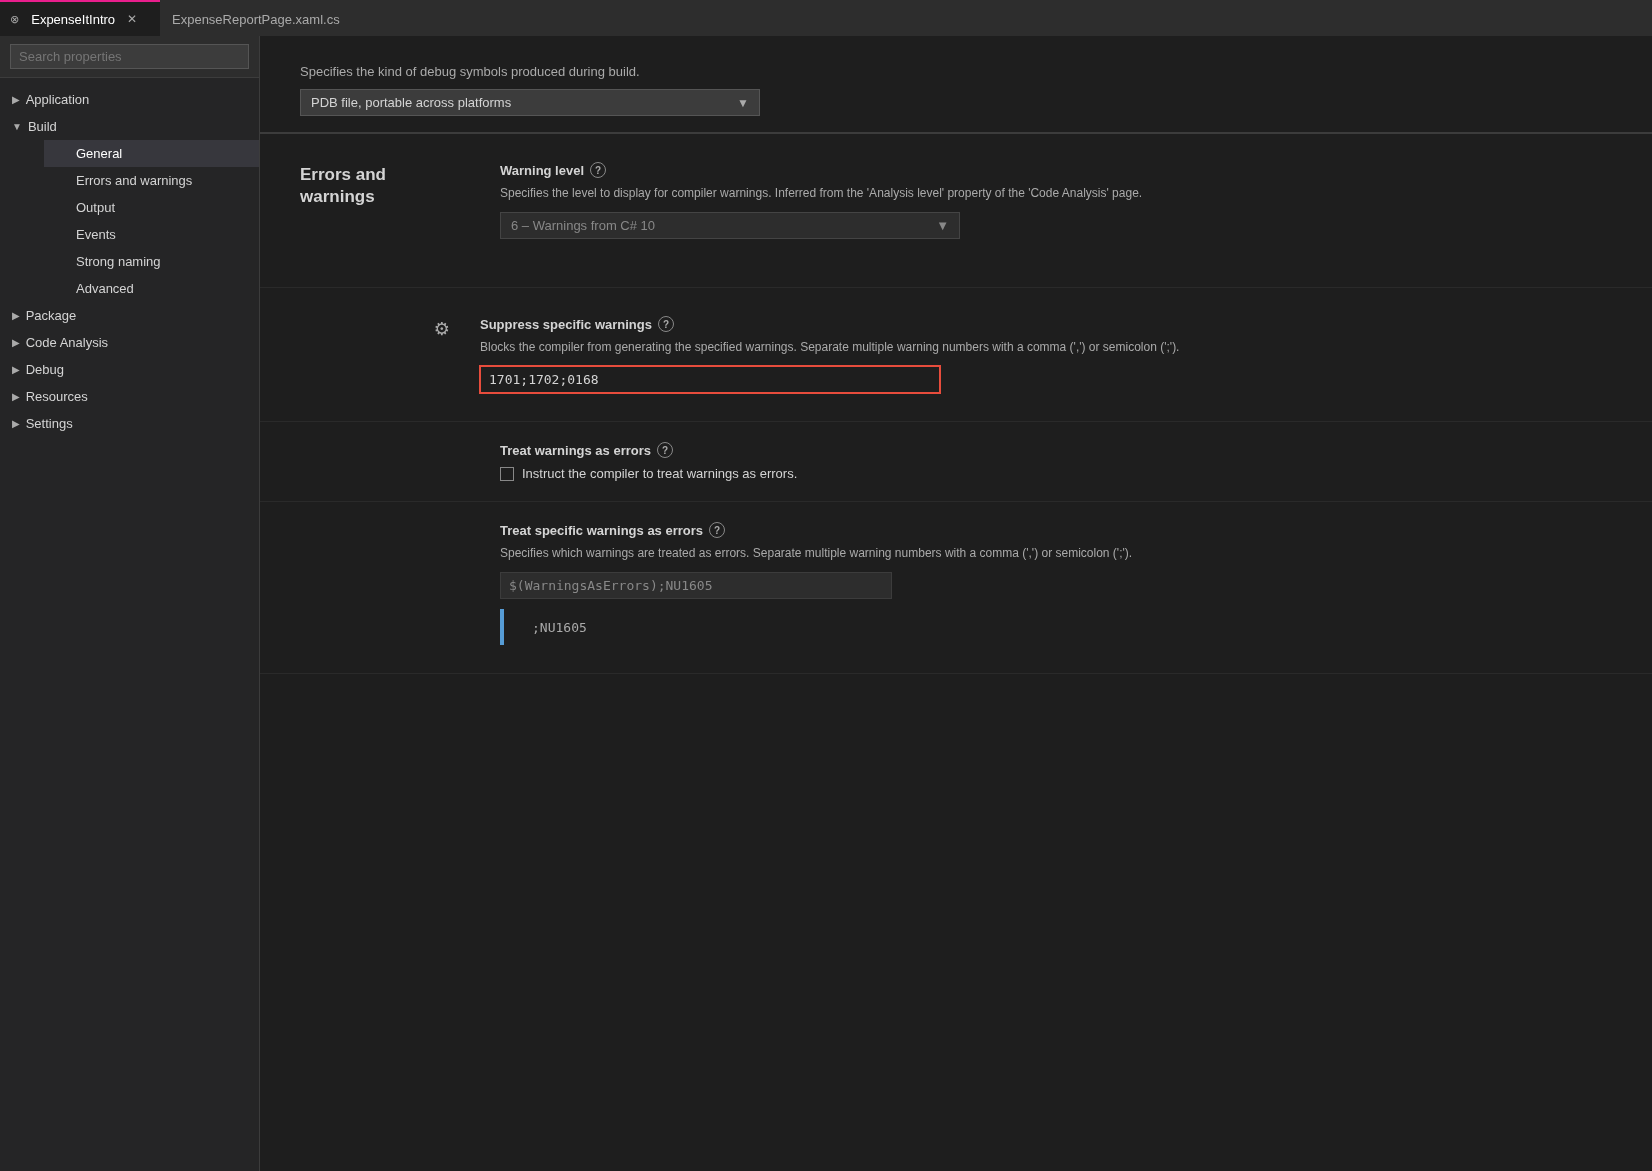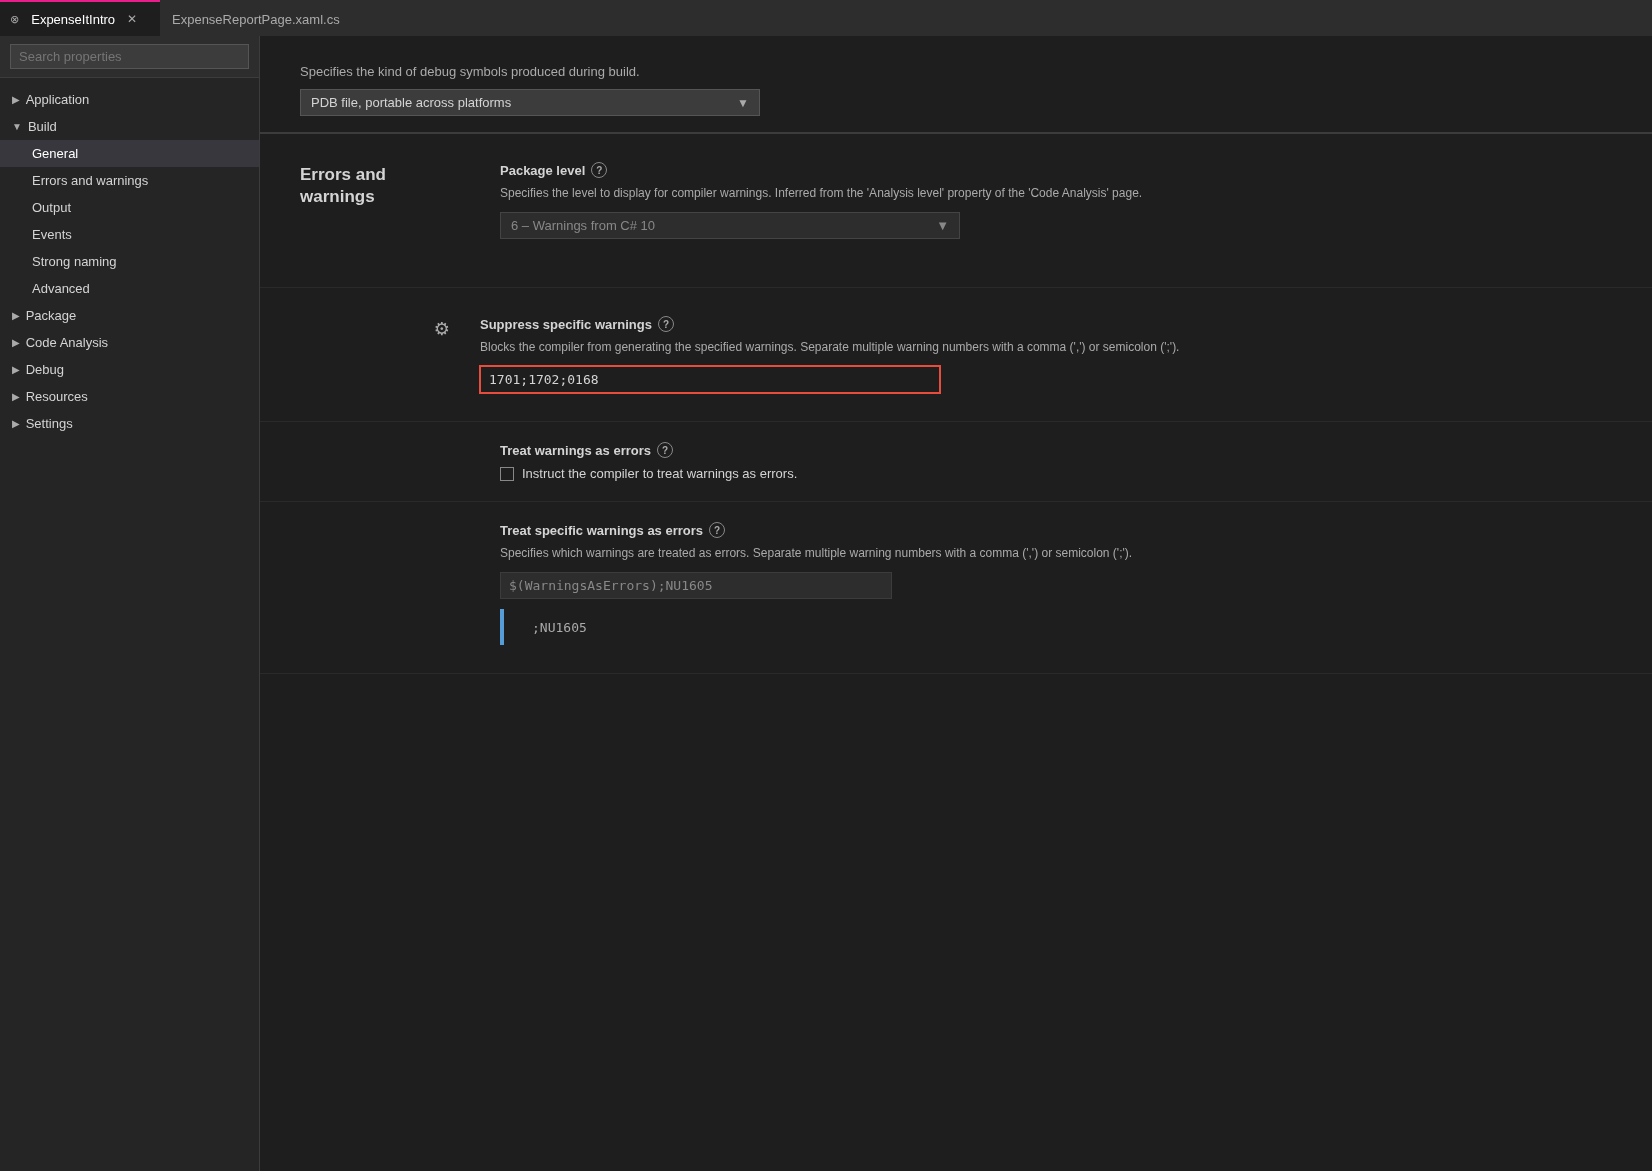--- a/index.html
+++ b/index.html
@@ -93,21 +93,21 @@
       align-items: center;
       padding: 6px 12px;
       cursor: pointer;
       color: #d4d4d4;
       font-size: 13px;
     }
     .nav-item.active {
       background: #37373d;
       color: #fff;
     }
-    .nav-item.indent1 { padding-left: 32px; }
+    .nav-item.indent1 { padding-left: 32px; margin-left: 44px; }
     .nav-item .chevron {
       margin-right: 6px;
       font-size: 10px;
       color: #aaa;
     }
     .nav-item .chevron-down::before { content: '▼'; }
     .nav-item .chevron-right::before { content: '▶'; }
 
     
     .content {
@@ -379,21 +379,21 @@
     <div class="section-divider"></div>
 
     <div class="section-row">
       <div class="section-label">
         <span>Errors and warnings</span>
       </div>
       <div class="section-content">
 
         <div style="margin-bottom: 20px;">
           <div class="prop-title">
-            <span>Package level</span>
+            <span>Warning level</span>
             <span class="help-icon">?</span>
           </div>
           <div class="prop-desc">Specifies the level to display for compiler warnings. Inferred from the 'Analysis level' property of the 'Code Analysis' page.</div>
           <div class="dropdown-disabled">
             <span>6 – Warnings from C# 10</span>
             <span>▼</span>
           </div>
         </div>
 
       </div>

